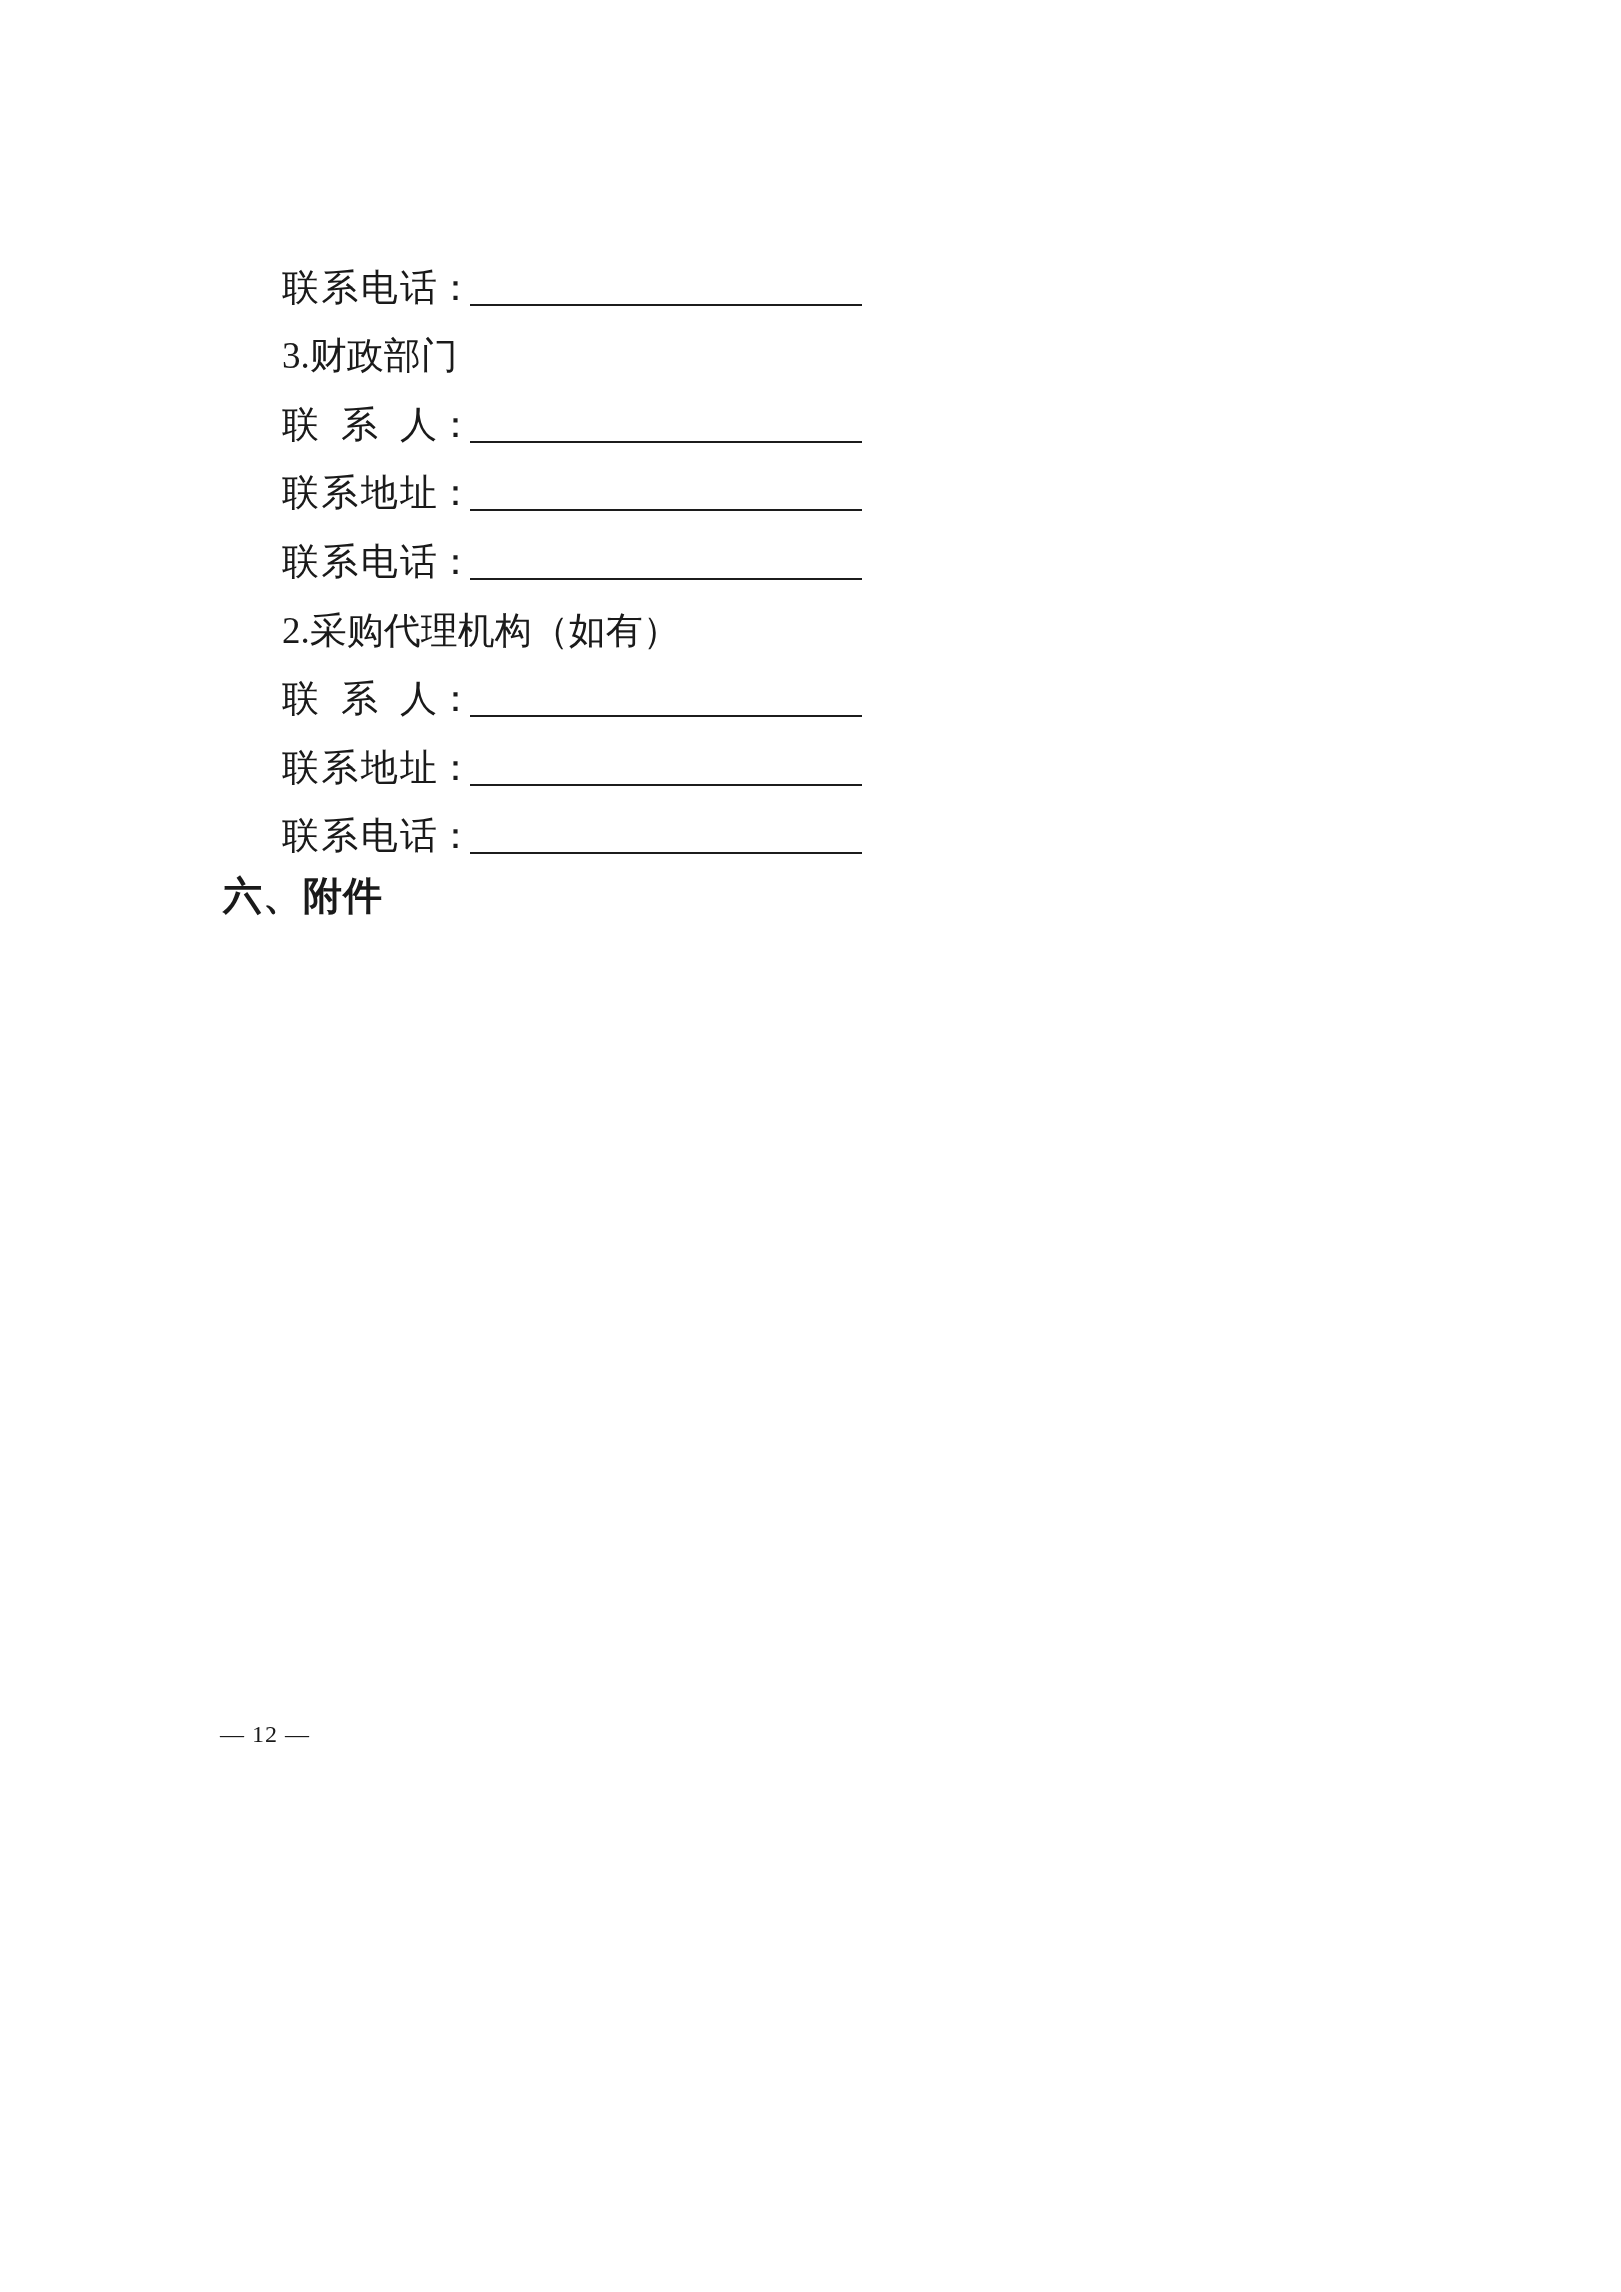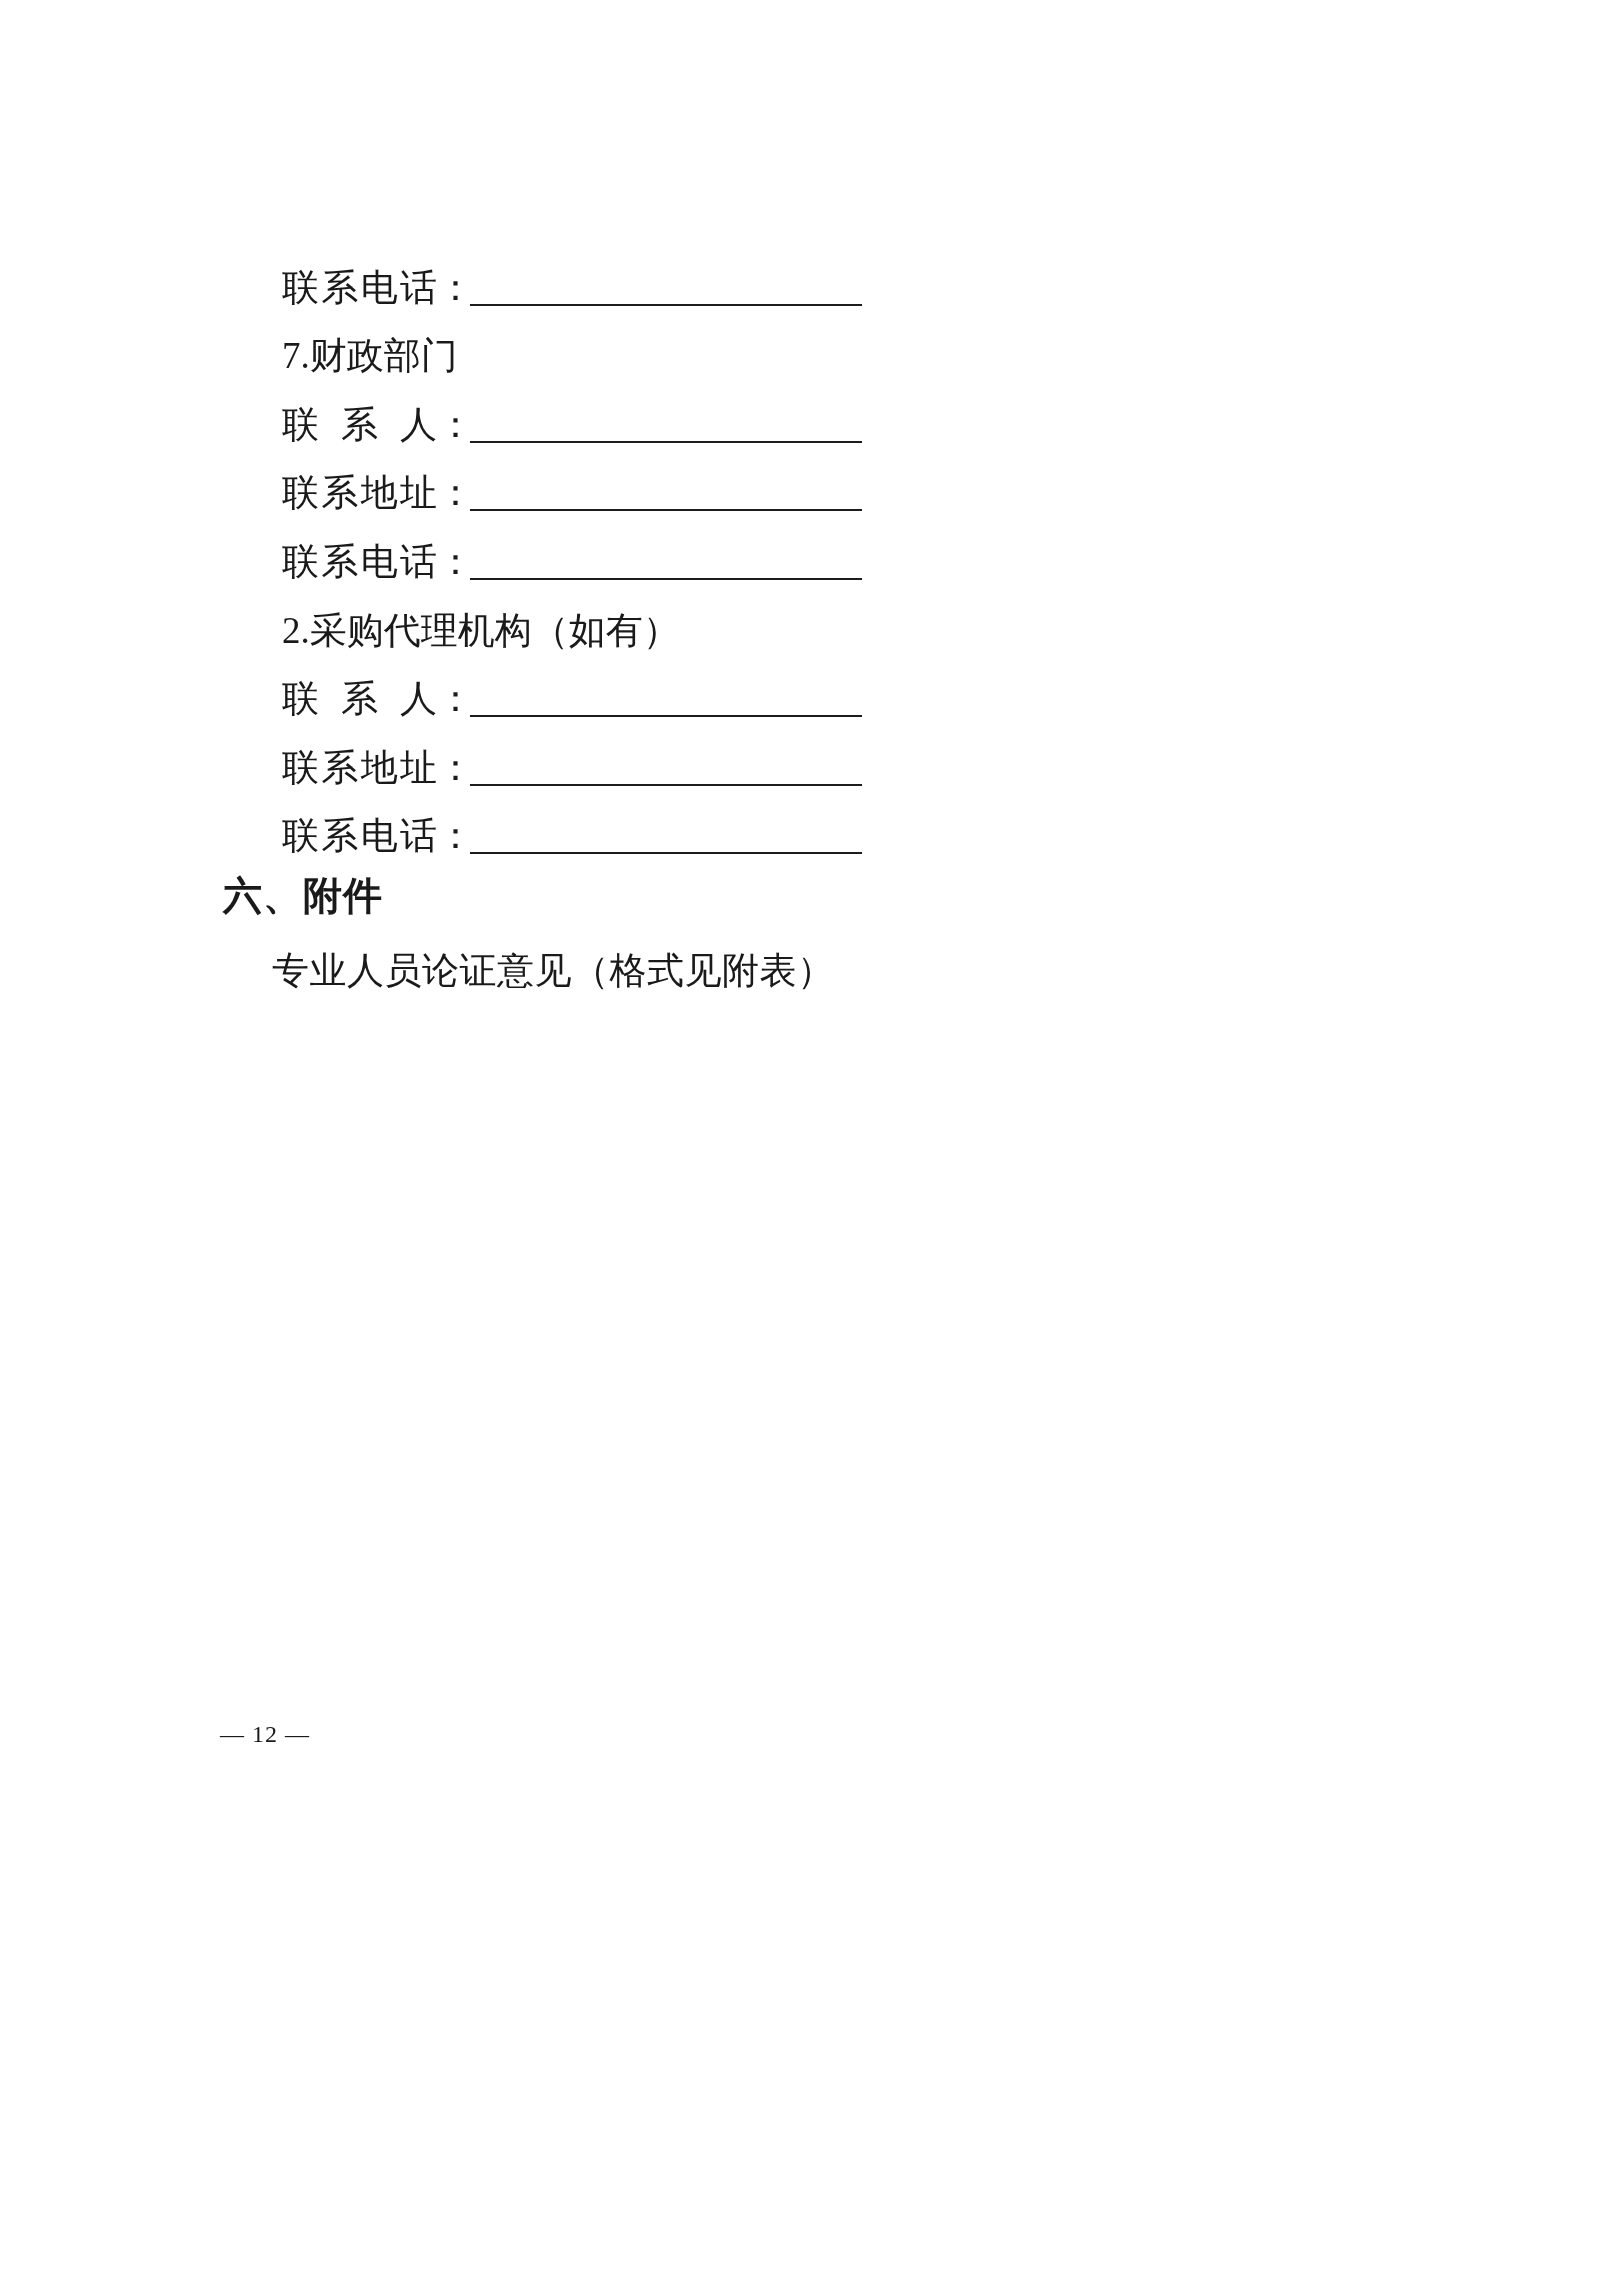--- a/index.html
+++ b/index.html
@@ -69,21 +69,21 @@
 </style>
 </head>
 <body>
 
 <div class="page">
 
   <div class="row field-row" style="top:269px">
     <span class="flabel">联系电话</span><span class="colon">：</span><span class="blank"></span>
   </div>
 
-  <div class="row section-row" style="top:337px">7.财政部门</div>
+  <div class="row section-row" style="top:337px">3.财政部门</div>
 
   <div class="row field-row" style="top:406px">
     <span class="flabel">联 系 人</span><span class="colon">：</span><span class="blank"></span>
   </div>
   <div class="row field-row" style="top:474px">
     <span class="flabel">联系地址</span><span class="colon">：</span><span class="blank"></span>
   </div>
   <div class="row field-row" style="top:543px">
     <span class="flabel">联系电话</span><span class="colon">：</span><span class="blank"></span>
   </div>
@@ -94,18 +94,17 @@
     <span class="flabel">联 系 人</span><span class="colon">：</span><span class="blank"></span>
   </div>
   <div class="row field-row" style="top:749px">
     <span class="flabel">联系地址</span><span class="colon">：</span><span class="blank"></span>
   </div>
   <div class="row field-row" style="top:817px">
     <span class="flabel">联系电话</span><span class="colon">：</span><span class="blank"></span>
   </div>
 
   <div class="attachment-heading">六、附件</div>
-  <div class="attachment-body">专业人员论证意见（格式见附表）</div>
 
   <div class="footer-page-number">— 12 —</div>
 
 </div>
 
 
 </body></html>

